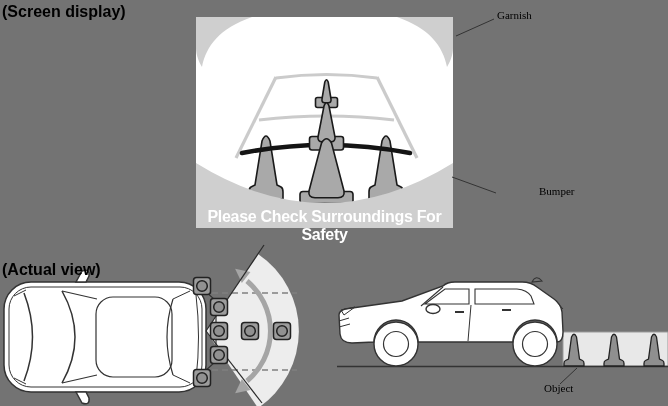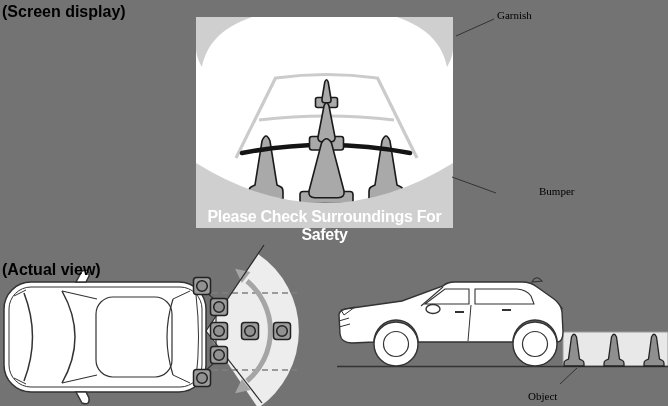--- a/index.html
+++ b/index.html
@@ -149,17 +149,17 @@
 </svg>
 
   <div class="section-label" style="left:2px;top:3px;">(Screen display)</div>
 
   <div class="section-label" style="left:2px;top:245px;margin-top:16px;">(Actual view)</div>
 
   <div class="callout-label" style="left:497px;top:9px;">Garnish</div>
 
   <div class="callout-label" style="left:499px;top:185px;margin-left:40px;">Bumper</div>
 
-  <div class="callout-label" style="left:528px;top:382px;margin-top:8px;">Object</div>
+  <div class="callout-label" style="left:544px;top:382px;">Object</div>
 
   <div class="warning-text">Please Check Surroundings For Safety</div>
 
 </div>
 
 </body></html>

